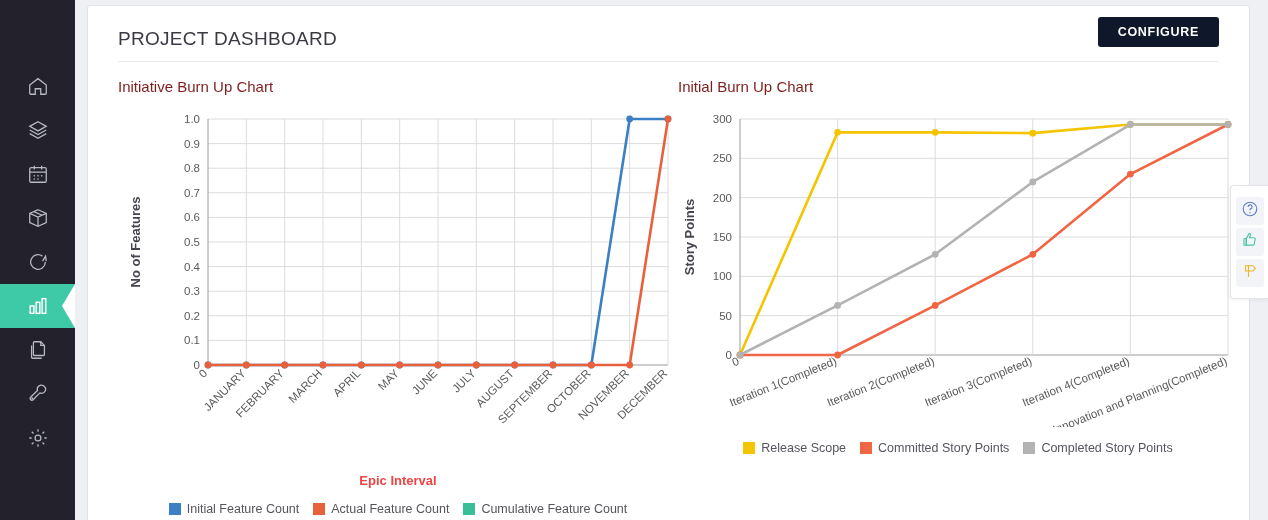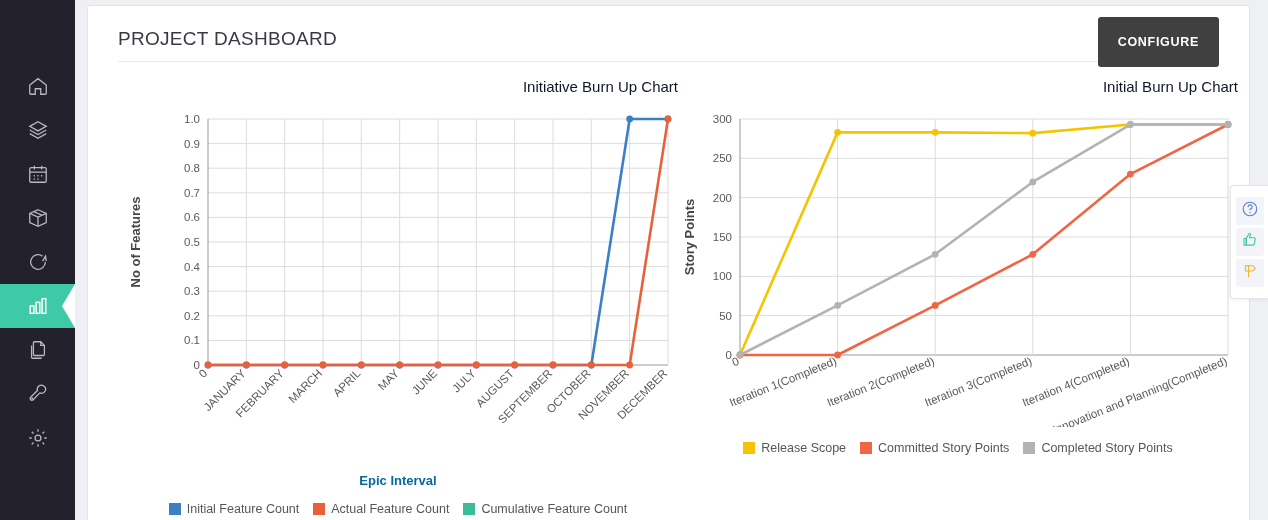--- a/index.html
+++ b/index.html
@@ -49,47 +49,47 @@
     height: 56px;
     border-bottom: 1px solid #e7eaef;
     margin: 0 30px;
   }
   #page-title {
     position: absolute; left: 0; top: 22px;
     font-size: 19px; color: #3a3a44; letter-spacing: .3px;
   }
   #configure-btn {
     position: absolute; right: 0; top: 11px;
-    background: #404040; color: #fff;
+    background: #0f172a; color: #fff;
     border: none; border-radius: 3px;
-    padding: 18px 20px;
+    padding: 8px 20px;
     font-size: 12.5px; font-weight: bold; letter-spacing: .7px;
     font-family: "Liberation Sans", sans-serif;
     cursor: pointer;
   }
 
   
   #charts { position: relative; height: 455px; }
   .chart-block { position: absolute; top: 0; height: 455px; }
   #chart-left  { left: 30px;  width: 560px; }
   #chart-right { left: 590px; width: 560px; }
 
   .chart-title {
-    text-align: right;
+    text-align: left;
     margin-top: 16px;
     font-size: 15px;
-    color: #0f172a;
+    color: #7f1d1d;
     font-weight: normal;
   }
   .plot { position: relative; width: 100%; height: 320px; margin-top: 12px; }
   .plot svg { position: absolute; left: 0; top: 0; }
 
   .axis-caption {
     text-align: center;
-    font-size: 13px; font-weight: bold; color: #0369a1;
+    font-size: 13px; font-weight: bold; color: #ef4444;
     margin-top: 46px;
   }
   .legend {
     display: flex; justify-content: center; align-items: center;
     gap: 14px; margin-top: 14px;
   }
   .legend-item { display: flex; align-items: center; gap: 6px; }
   .swatch { width: 12px; height: 12px; display:inline-block; }
   .legend-label { font-size: 12.5px; color: #55555d; }
 

